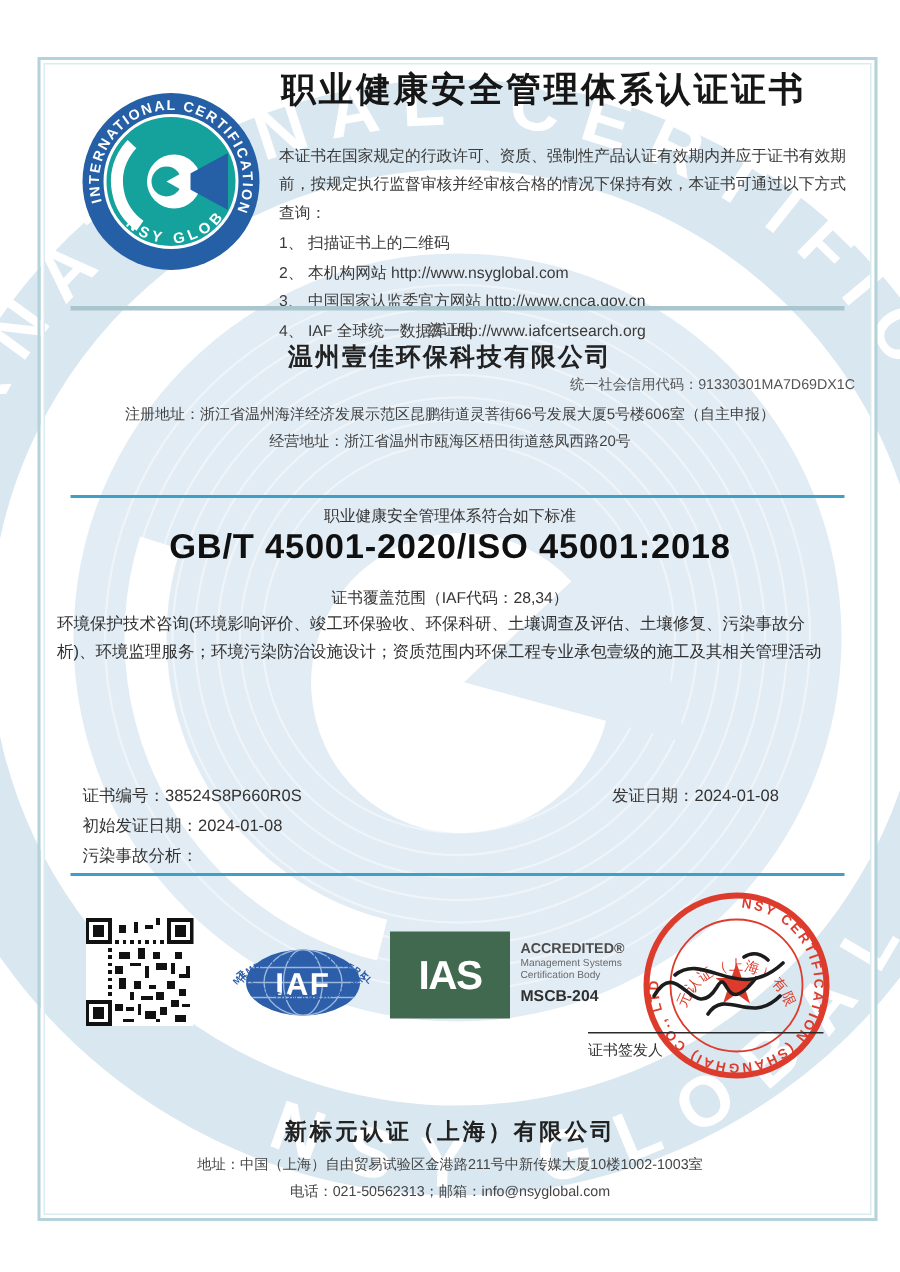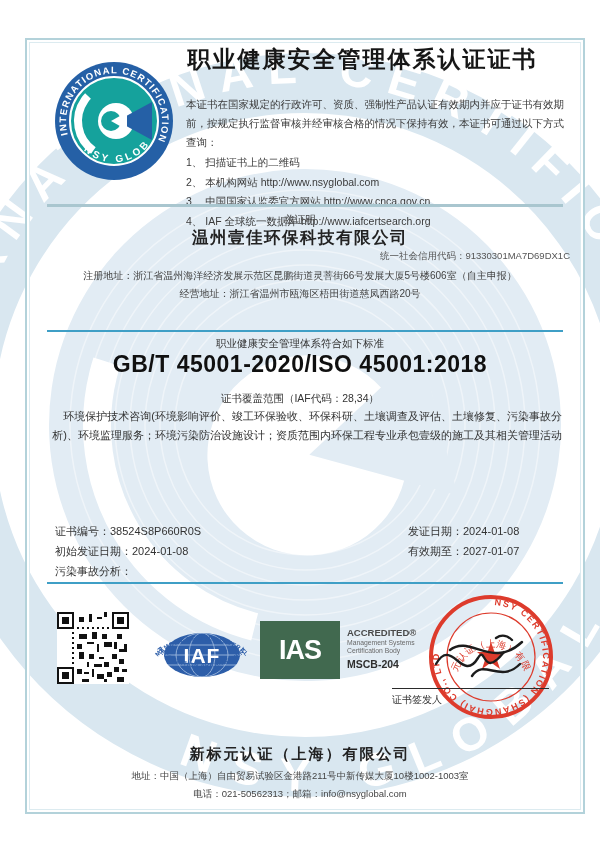--- a/index.html
+++ b/index.html
@@ -18,21 +18,21 @@
   #rule2{top:330px;height:2px;background:#3f9fc6;}
   #rule3{top:582px;height:2px;background:#3f9fc6;}
   #certify-heading{top:213px;font-size:10.5px;color:#454545;}
   #company-name{top:227px;font-size:16.5px;font-weight:bold;color:#222;letter-spacing:1.5px;}
   #credit-code{top:250px;font-size:9.5px;color:#555;text-align:right;}
   #reg-addr{top:269px;font-size:10px;color:#424242;}
   #bus-addr{top:287px;font-size:10px;color:#424242;}
   #std-caption{top:337px;font-size:10.5px;color:#333;}
   #std-code{top:351px;font-size:23px;font-weight:bold;color:#101010;letter-spacing:.5px;}
   #scope-caption{top:392px;font-size:10.5px;color:#333;}
-  #scope-text{left:38px;width:524px;top:407px;font-size:11px;line-height:1.7;color:#313131;text-align:right;}
+  #scope-text{left:38px;width:524px;top:407px;font-size:11px;line-height:1.7;color:#313131;text-align:left;}
   .cert-col{font-size:11px;color:#333;line-height:20px;z-index:2;}
   #cert-left{left:55px;top:521px;}
   #cert-right{left:408px;top:521px;}
   #qr{left:57px;top:612px;width:72px;height:72px;}
   #iaf{left:144px;top:622px;width:116px;height:66px;}
   #ias{left:260px;top:621px;display:flex;align-items:flex-start;}
   .ias-box{width:80px;height:58px;background:#41694f;color:#fff;display:flex;align-items:center;justify-content:center;
            font-size:27px;font-weight:bold;letter-spacing:-1px;}
   .ias-txt{margin-left:7px;padding-top:6px;line-height:1.25;}
   .ias-accredited{font-size:9.5px;font-weight:bold;color:#4a4a4a;}
@@ -129,21 +129,20 @@
   <div class="abs ctr" id="scope-caption">证书覆盖范围（IAF代码：28,34）</div>
   <div class="abs" id="scope-text">环境保护技术咨询(环境影响评价、竣工环保验收、环保科研、土壤调查及评估、土壤修复、污染事故分析)、环境监理服务；环境污染防治设施设计；资质范围内环保工程专业承包壹级的施工及其相关管理活动</div>
 
   <div class="abs cert-col" id="cert-left">
     <div><span>证书编号：</span><span>38524S8P660R0S</span></div>
     <div><span>初始发证日期：</span><span>2024-01-08</span></div>
     <div><span>污染事故分析：</span><span></span></div>
   </div>
   <div class="abs cert-col" id="cert-right">
     <div><span>发证日期：</span><span>2024-01-08</span></div>
-    <div><span>有效期至：</span><span>2027-01-07</span></div>
   </div>
 
   <div class="rule" id="rule3"></div>
 
   <svg class="abs" id="qr" viewBox="0 0 29 29" shape-rendering="crispEdges">
     <rect width="29" height="29" fill="#ffffff"></rect>
     <g fill="#111111">
       <rect x="0" y="0" width="7" height="7"></rect>
         <rect x="22" y="0" width="7" height="7"></rect>
         <rect x="0" y="22" width="7" height="7"></rect>

